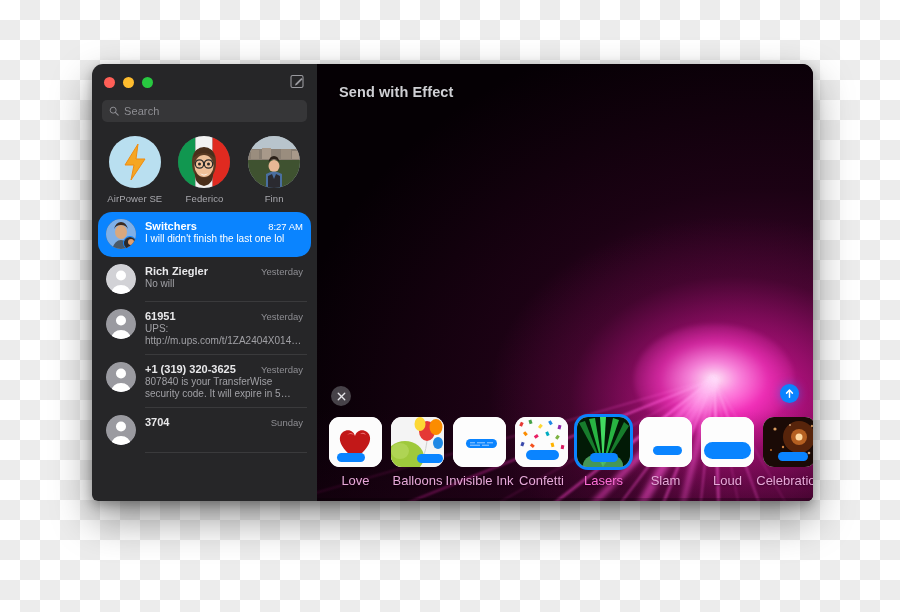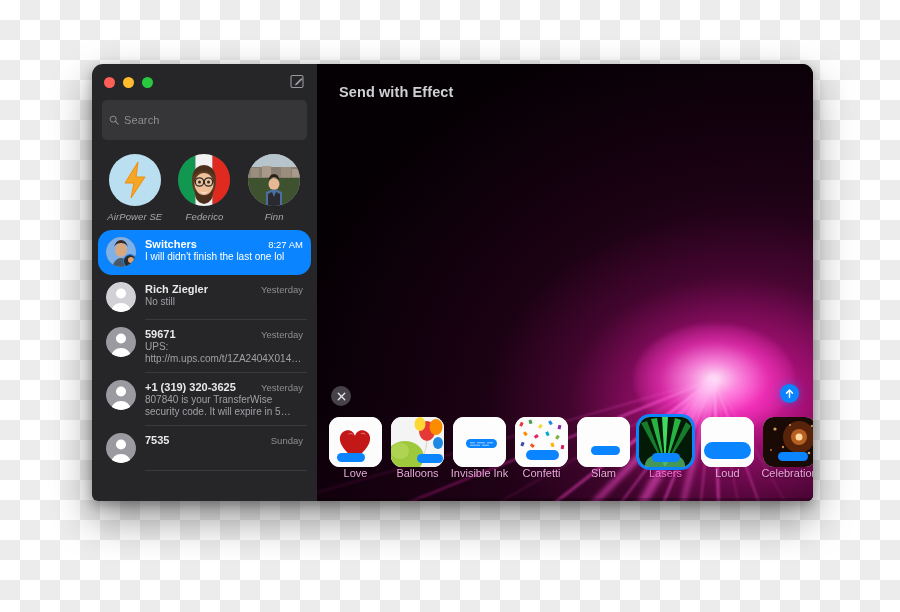--- a/index.html
+++ b/index.html
@@ -58,21 +58,21 @@
   .compose {
     position: absolute; right: 12px; top: 10px;
     width: 15px; height: 15px;
     cursor: pointer;
   }
   .compose svg { display:block; }
 
   
   .search-wrap { padding: 0 10px 8px 10px; }
   .search-box {
-    height: 40px;
+    height: 22px;
     background: #363638;
     border-radius: 5px;
     display: flex;
     align-items: center;
     gap: 5px;
     padding: 0 7px;
   }
   .search-box .s-icon { flex: 0 0 auto; }
   .search-text {
     font-size: 11px;
@@ -83,21 +83,20 @@
   
   .pinned {
     display: grid;
     grid-template-columns: repeat(3, 1fr);
     padding: 6px 8px 2px 8px;
     row-gap: 6px;
   }
   .pin {
     display: flex; flex-direction: column; align-items: center;
     cursor: pointer;
-    font-style: italic;
   }
   .pin-av {
     width: 52px; height: 52px; border-radius: 50%;
     overflow: hidden; position: relative;
     background: #4a4a4c;
   }
   .pin-name {
     margin-top: 5px;
     font-size: 9.5px;
     color: #a8a8ad;
@@ -275,21 +274,22 @@
     width: 53px; height: 50px;
     border-radius: 11px;
     overflow: hidden;
     background: #fff;
     position: relative;
   }
   .fx.active .fx-thumb {
     box-shadow: 0 0 0 3px #0a84ff;
   }
   .fx-label {
-    font-size: 11px;
+    margin-top: 6px;
+    font-size: 13px;
     color: #e6a8d8;
     white-space: nowrap;
     text-shadow: 0 1px 2px rgba(0,0,0,.45);
   }
   .fx.active .fx-label { color: #ff6fd8; }
 
   
   .mini {
     position: absolute;
     background: #0a84ff;
@@ -429,35 +429,35 @@
               <circle cx="15" cy="15" r="15" fill="#d2d2d6"></circle>
               <circle cx="15" cy="11.5" r="5" fill="#ffffff"></circle>
               <path d="M4.5 30 q2.5-9 10.5-9 q8 0 10.5 9Z" fill="#ffffff"></path>
             </svg>
           </div>
           <div class="c-body">
             <div class="c-top">
               <span class="c-name">Rich Ziegler</span>
               <span class="c-time">Yesterday</span>
             </div>
-            <div class="c-prev">No still</div>
+            <div class="c-prev">No will</div>
           </div>
         </div>
 
         <div class="convo">
           <div class="c-av">
             <svg class="silhouette" viewBox="0 0 30 30">
               <circle cx="15" cy="15" r="15" fill="#9a9aa0"></circle>
               <circle cx="15" cy="11.5" r="5" fill="#ffffff"></circle>
               <path d="M4.5 30 q2.5-9 10.5-9 q8 0 10.5 9Z" fill="#ffffff"></path>
             </svg>
           </div>
           <div class="c-body">
             <div class="c-top">
-              <span class="c-name">59671</span>
+              <span class="c-name">61951</span>
               <span class="c-time">Yesterday</span>
             </div>
             <div class="c-prev">UPS: http://m.ups.com/t/1ZA2404X0147641734/enUS BELKIN I…</div>
           </div>
         </div>
 
         <div class="convo">
           <div class="c-av">
             <svg class="silhouette" viewBox="0 0 30 30">
               <circle cx="15" cy="15" r="15" fill="#9a9aa0"></circle>
@@ -477,21 +477,21 @@
         <div class="convo">
           <div class="c-av">
             <svg class="silhouette" viewBox="0 0 30 30">
               <circle cx="15" cy="15" r="15" fill="#9a9aa0"></circle>
               <circle cx="15" cy="11.5" r="5" fill="#ffffff"></circle>
               <path d="M4.5 30 q2.5-9 10.5-9 q8 0 10.5 9Z" fill="#ffffff"></path>
             </svg>
           </div>
           <div class="c-body">
             <div class="c-top">
-              <span class="c-name">7535</span>
+              <span class="c-name">3704</span>
               <span class="c-time">Sunday</span>
             </div>
 
           </div>
         </div>
 
       </div>
 
       <div id="sidebar-fade"></div>
     </div>
@@ -602,46 +602,46 @@
                 <rect x="16" y="27" width="3" height="4" fill="#f4511e" transform="rotate(-50 17 29)"></rect>
                 <rect x="46" y="28" width="3" height="4" fill="#d81b60" transform="rotate(10 47 30)"></rect>
                 <rect x="36" y="26" width="3" height="4" fill="#ffb300" transform="rotate(-15 37 28)"></rect>
               </g>
               <rect class="mini" x="11" y="33" width="33" height="10" rx="5" fill="#0a84ff"></rect>
             </svg>
           </div>
           <div class="fx-label">Confetti</div>
         </div>
 
-        <div class="fx">
-          <div class="fx-thumb">
-            <svg viewBox="0 0 53 50" width="53" height="50">
-              <rect width="53" height="50" fill="#fdfdfd"></rect>
-              <rect x="14" y="29" width="29" height="9" rx="4.5" fill="#0a84ff"></rect>
-            </svg>
-          </div>
-          <div class="fx-label">Slam</div>
-        </div>
-
         <div class="fx active">
           <div class="fx-thumb">
             <svg viewBox="0 0 53 50" width="53" height="50">
               <rect width="53" height="50" fill="#021a06"></rect>
               <g>
                 <path d="M26 50 L2 6 L8 4 Z" fill="#1f9e3a" opacity=".75"></path>
                 <path d="M26 50 L12 2 L18 1 Z" fill="#2fd04e" opacity=".85"></path>
                 <path d="M26 50 L23 0 L29 0 Z" fill="#49f06a" opacity=".9"></path>
                 <path d="M26 50 L36 1 L42 3 Z" fill="#2fd04e" opacity=".85"></path>
                 <path d="M26 50 L47 5 L52 9 Z" fill="#1f9e3a" opacity=".75"></path>
               </g>
               <ellipse cx="26" cy="48" rx="20" ry="12" fill="#7dff9a" opacity=".55"></ellipse>
               <rect class="mini" x="13" y="36" width="28" height="9" rx="4.5" fill="#0a84ff"></rect>
             </svg>
           </div>
           <div class="fx-label">Lasers</div>
+        </div>
+
+        <div class="fx">
+          <div class="fx-thumb">
+            <svg viewBox="0 0 53 50" width="53" height="50">
+              <rect width="53" height="50" fill="#fdfdfd"></rect>
+              <rect x="14" y="29" width="29" height="9" rx="4.5" fill="#0a84ff"></rect>
+            </svg>
+          </div>
+          <div class="fx-label">Slam</div>
         </div>
 
         <div class="fx">
           <div class="fx-thumb">
             <svg viewBox="0 0 53 50" width="53" height="50">
               <rect width="53" height="50" fill="#fdfdfd"></rect>
               <rect x="3" y="25" width="47" height="17" rx="8.5" fill="#0a84ff"></rect>
             </svg>
           </div>
           <div class="fx-label">Loud</div>

